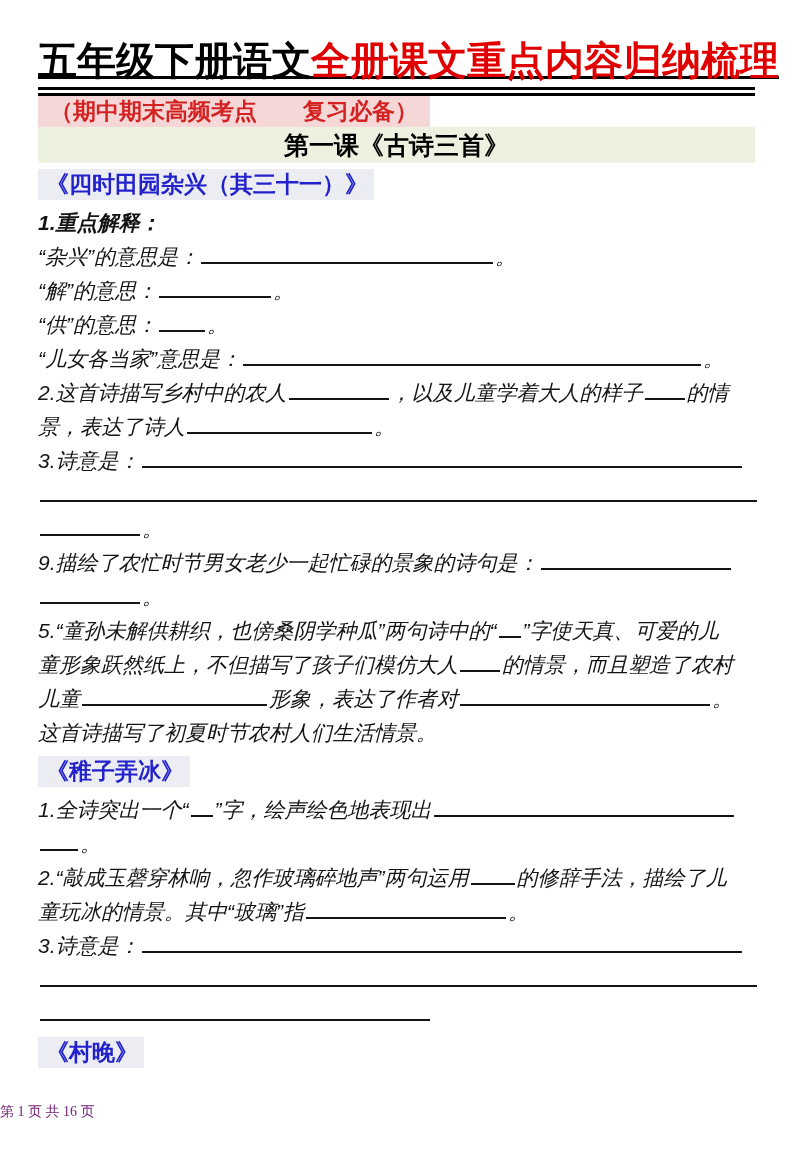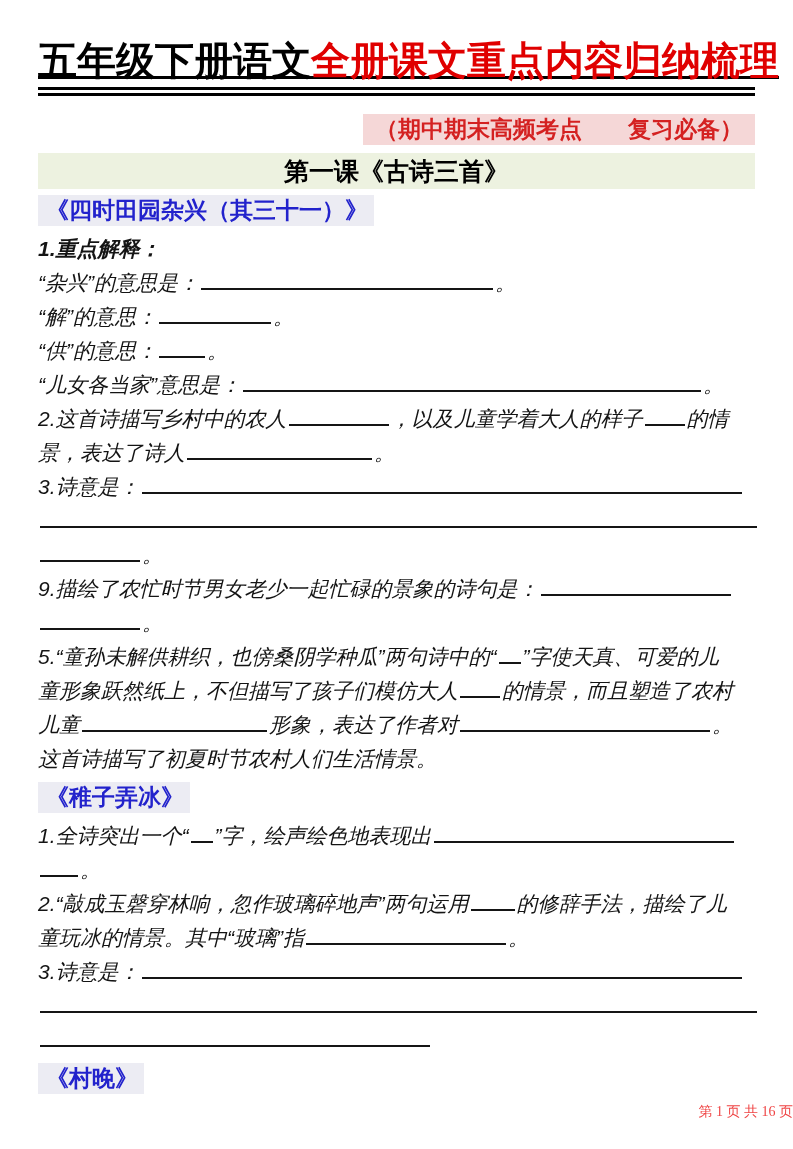--- a/index.html
+++ b/index.html
@@ -9,49 +9,49 @@
     overflow:hidden;
   }
   .content{padding:0 38px;}
   .main-title{
     margin-top:38px;font-size:39px;font-weight:bold;line-height:46px;
     white-space:nowrap;letter-spacing:0;text-align:left;text-decoration:underline;
   }
   .main-title .t-black{color:#000000;}
   .main-title .t-red{color:var(--title_red);}
   .rule{height:3px;border-top:3px solid #000;border-bottom:3px solid #000;margin-top:3px;}
-  .subtitle-row{text-align:right;margin-top:18px;}
+  .subtitle-row{text-align:left;margin-top:0;}
   .subtitle{
     display:inline-block;background:var(--subtitle_bg);color:var(--subtitle_red);
     font-weight:bold;font-size:23px;line-height:31px;padding:0 12px;
     font-family:"Liberation Serif","DejaVu Serif",serif;
   }
   .banner{
     background:var(--banner_bg);color:#000;text-align:center;
-    font-size:25px;font-weight:bold;line-height:36px;margin-top:8px;
+    font-size:25px;font-weight:bold;line-height:36px;margin-top:0;
   }
   .heading-line{margin:6px 0 4px 0;line-height:31px;}
   .section-heading{
     display:inline-block;background:var(--heading_bg);color:var(--heading_blue);
     font-weight:bold;font-size:23px;line-height:29px;padding:1px 6px 1px 8px;
   }
   .bodyline{
     font-size:21px;line-height:34px;height:34px;color:var(--text);
     white-space:nowrap;
     font-style:italic;
   }
   .bodyline.bold{font-weight:bold;}
   .blank{
     display:inline-block;height:20px;border-bottom:2px solid #151515;
     margin:0 2px;
   }
   .footer{
-    position:absolute;left:0;bottom:28px;width:100%;text-align:right;
+    position:absolute;left:0;bottom:28px;width:100%;text-align:left;
     font-family:"Liberation Serif","DejaVu Serif",serif;
-    font-size:14px;color:#ef4444;
+    font-size:14px;color:#701a75;
   }
 </style>
 </head>
 <body>
 
 <div class="content">
 
   <div class="main-title">
     <span class="t-black">五年级下册语文</span><span class="t-red">全册课文重点内容归纳梳理</span>
   </div>

